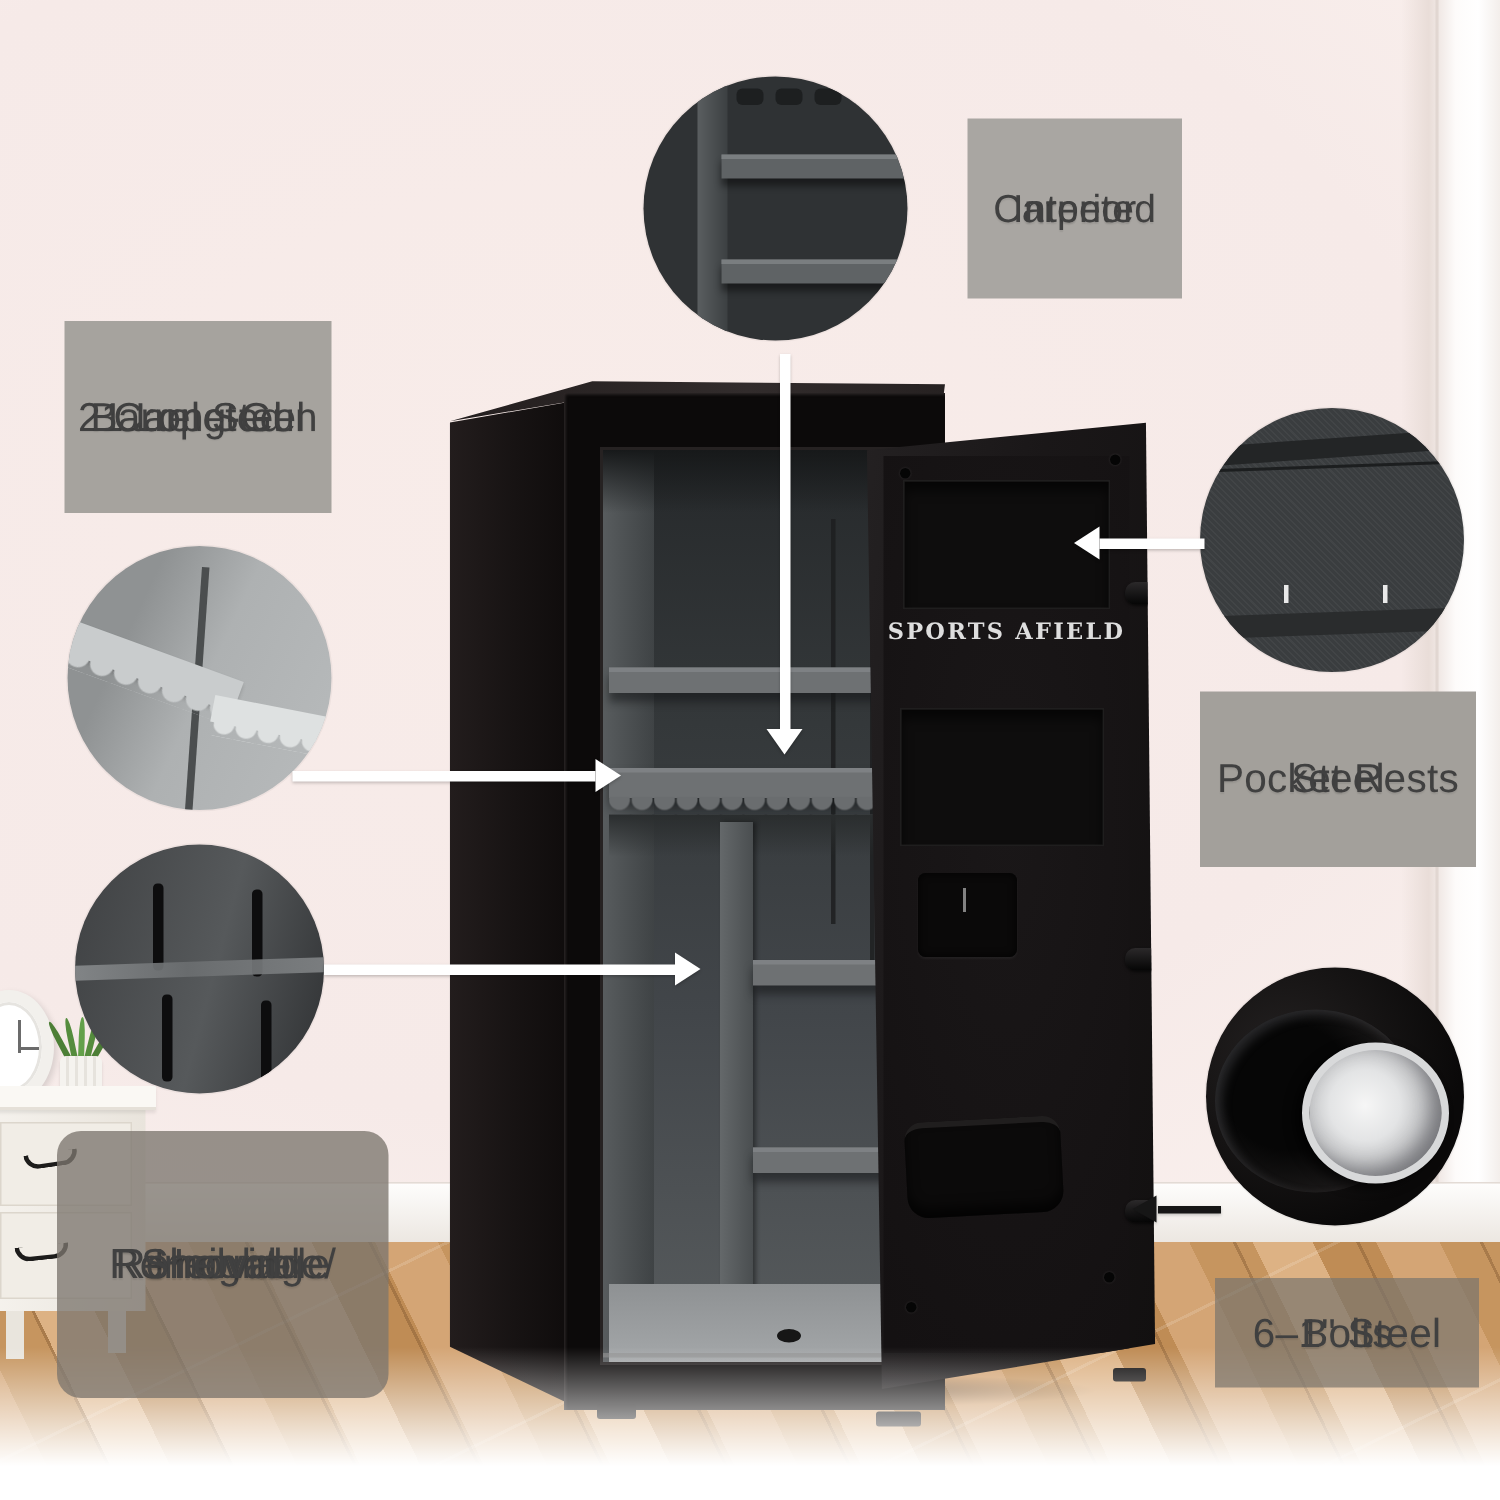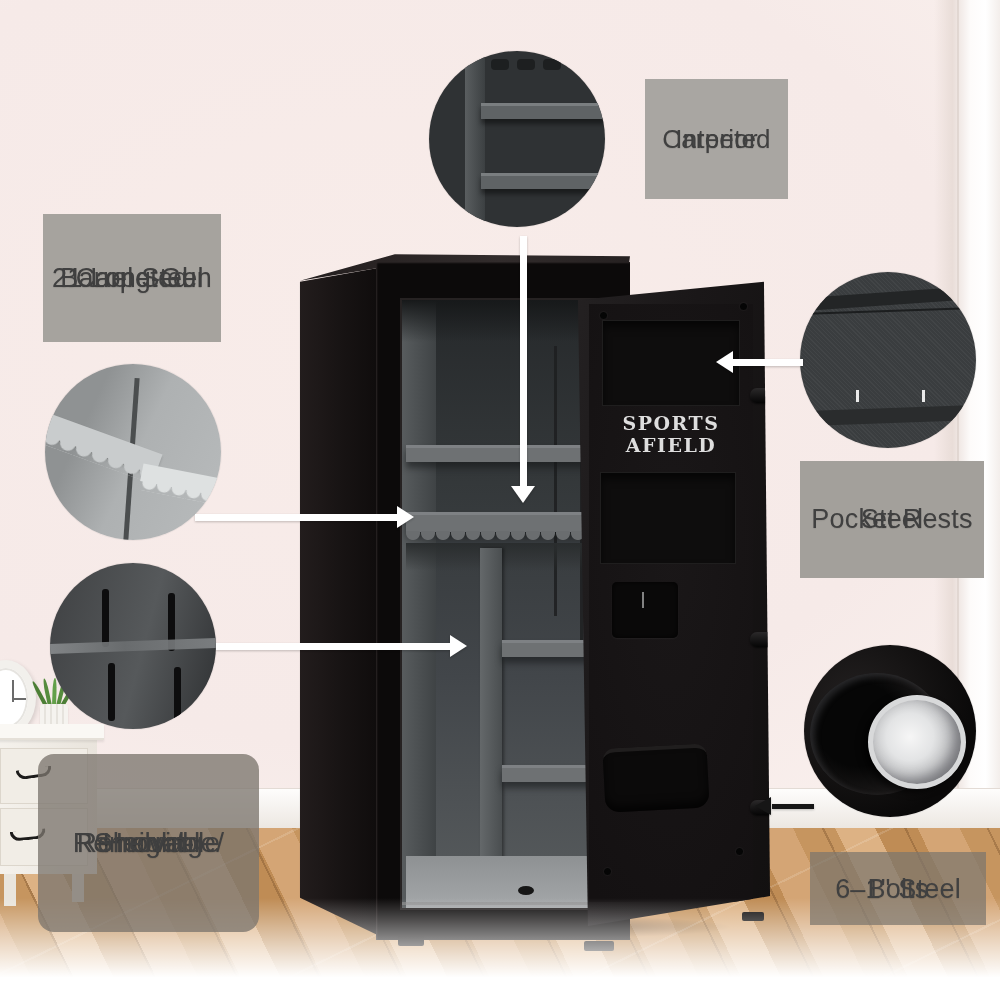--- a/index.html
+++ b/index.html
@@ -92,21 +92,21 @@
     background:linear-gradient(100deg,#242122 0%,#1a1718 40%,#121010 100%);}
   .safe-door>*{position:absolute;}
   .door-face{left:13px;top:28px;width:164px;height:598px;
     background:radial-gradient(120% 100% at 50% 40%, #1a1718 0%, #141112 70%);}
   .door-screw{width:7px;height:7px;border-radius:50%;background:#050505;box-shadow:0 0 2px rgba(255,255,255,.12);}
   .sc1{left:24px;top:36px;} .sc2{left:164px;top:27px;} .sc3{left:28px;top:592px;} .sc4{left:160px;top:572px;}
   .door-pocket{background:#0e0d0d;border:1px solid rgba(255,255,255,.07);box-shadow:inset 0 6px 8px rgba(0,0,0,.6);}
   .pocket-top{left:26px;top:44px;width:138px;height:86px;}
   .pocket-mid{left:24px;top:196px;width:136px;height:92px;}
   .brand{left:0;top:136px;width:190px;height:22px;text-align:center;color:#dedede;
-    font-family:"DejaVu Serif",serif;font-size:19px;font-weight:600;letter-spacing:1.5px;}
+    font-family:"DejaVu Serif",serif;font-size:15px;font-weight:600;letter-spacing:1.5px;}
   .zip-pouch{left:36px;top:306px;width:66px;height:56px;background:#0a0909;border-radius:5px;
     box-shadow:inset 0 0 6px rgba(0,0,0,.8),0 1px 2px rgba(255,255,255,.05);}
   .zip-line{left:30px;top:10px;width:2px;height:16px;background:rgba(230,230,230,.55);}
   .pouch-bottom{left:28px;top:470px;width:104px;height:64px;background:#0b0a0a;
     border-radius:12px 12px 14px 14px;border-top:4px solid #201e1e;transform:rotate(-3deg);
     box-shadow:inset 0 -6px 8px rgba(0,0,0,.7);}
   .door-bolt{right:-2px;width:24px;height:15px;border-radius:7px;
     background:linear-gradient(#2b292a,#050505);box-shadow:0 1px 2px rgba(0,0,0,.6);}
   .b1{top:112px;} .b2{top:356px;} .b3{top:524px;}
 

